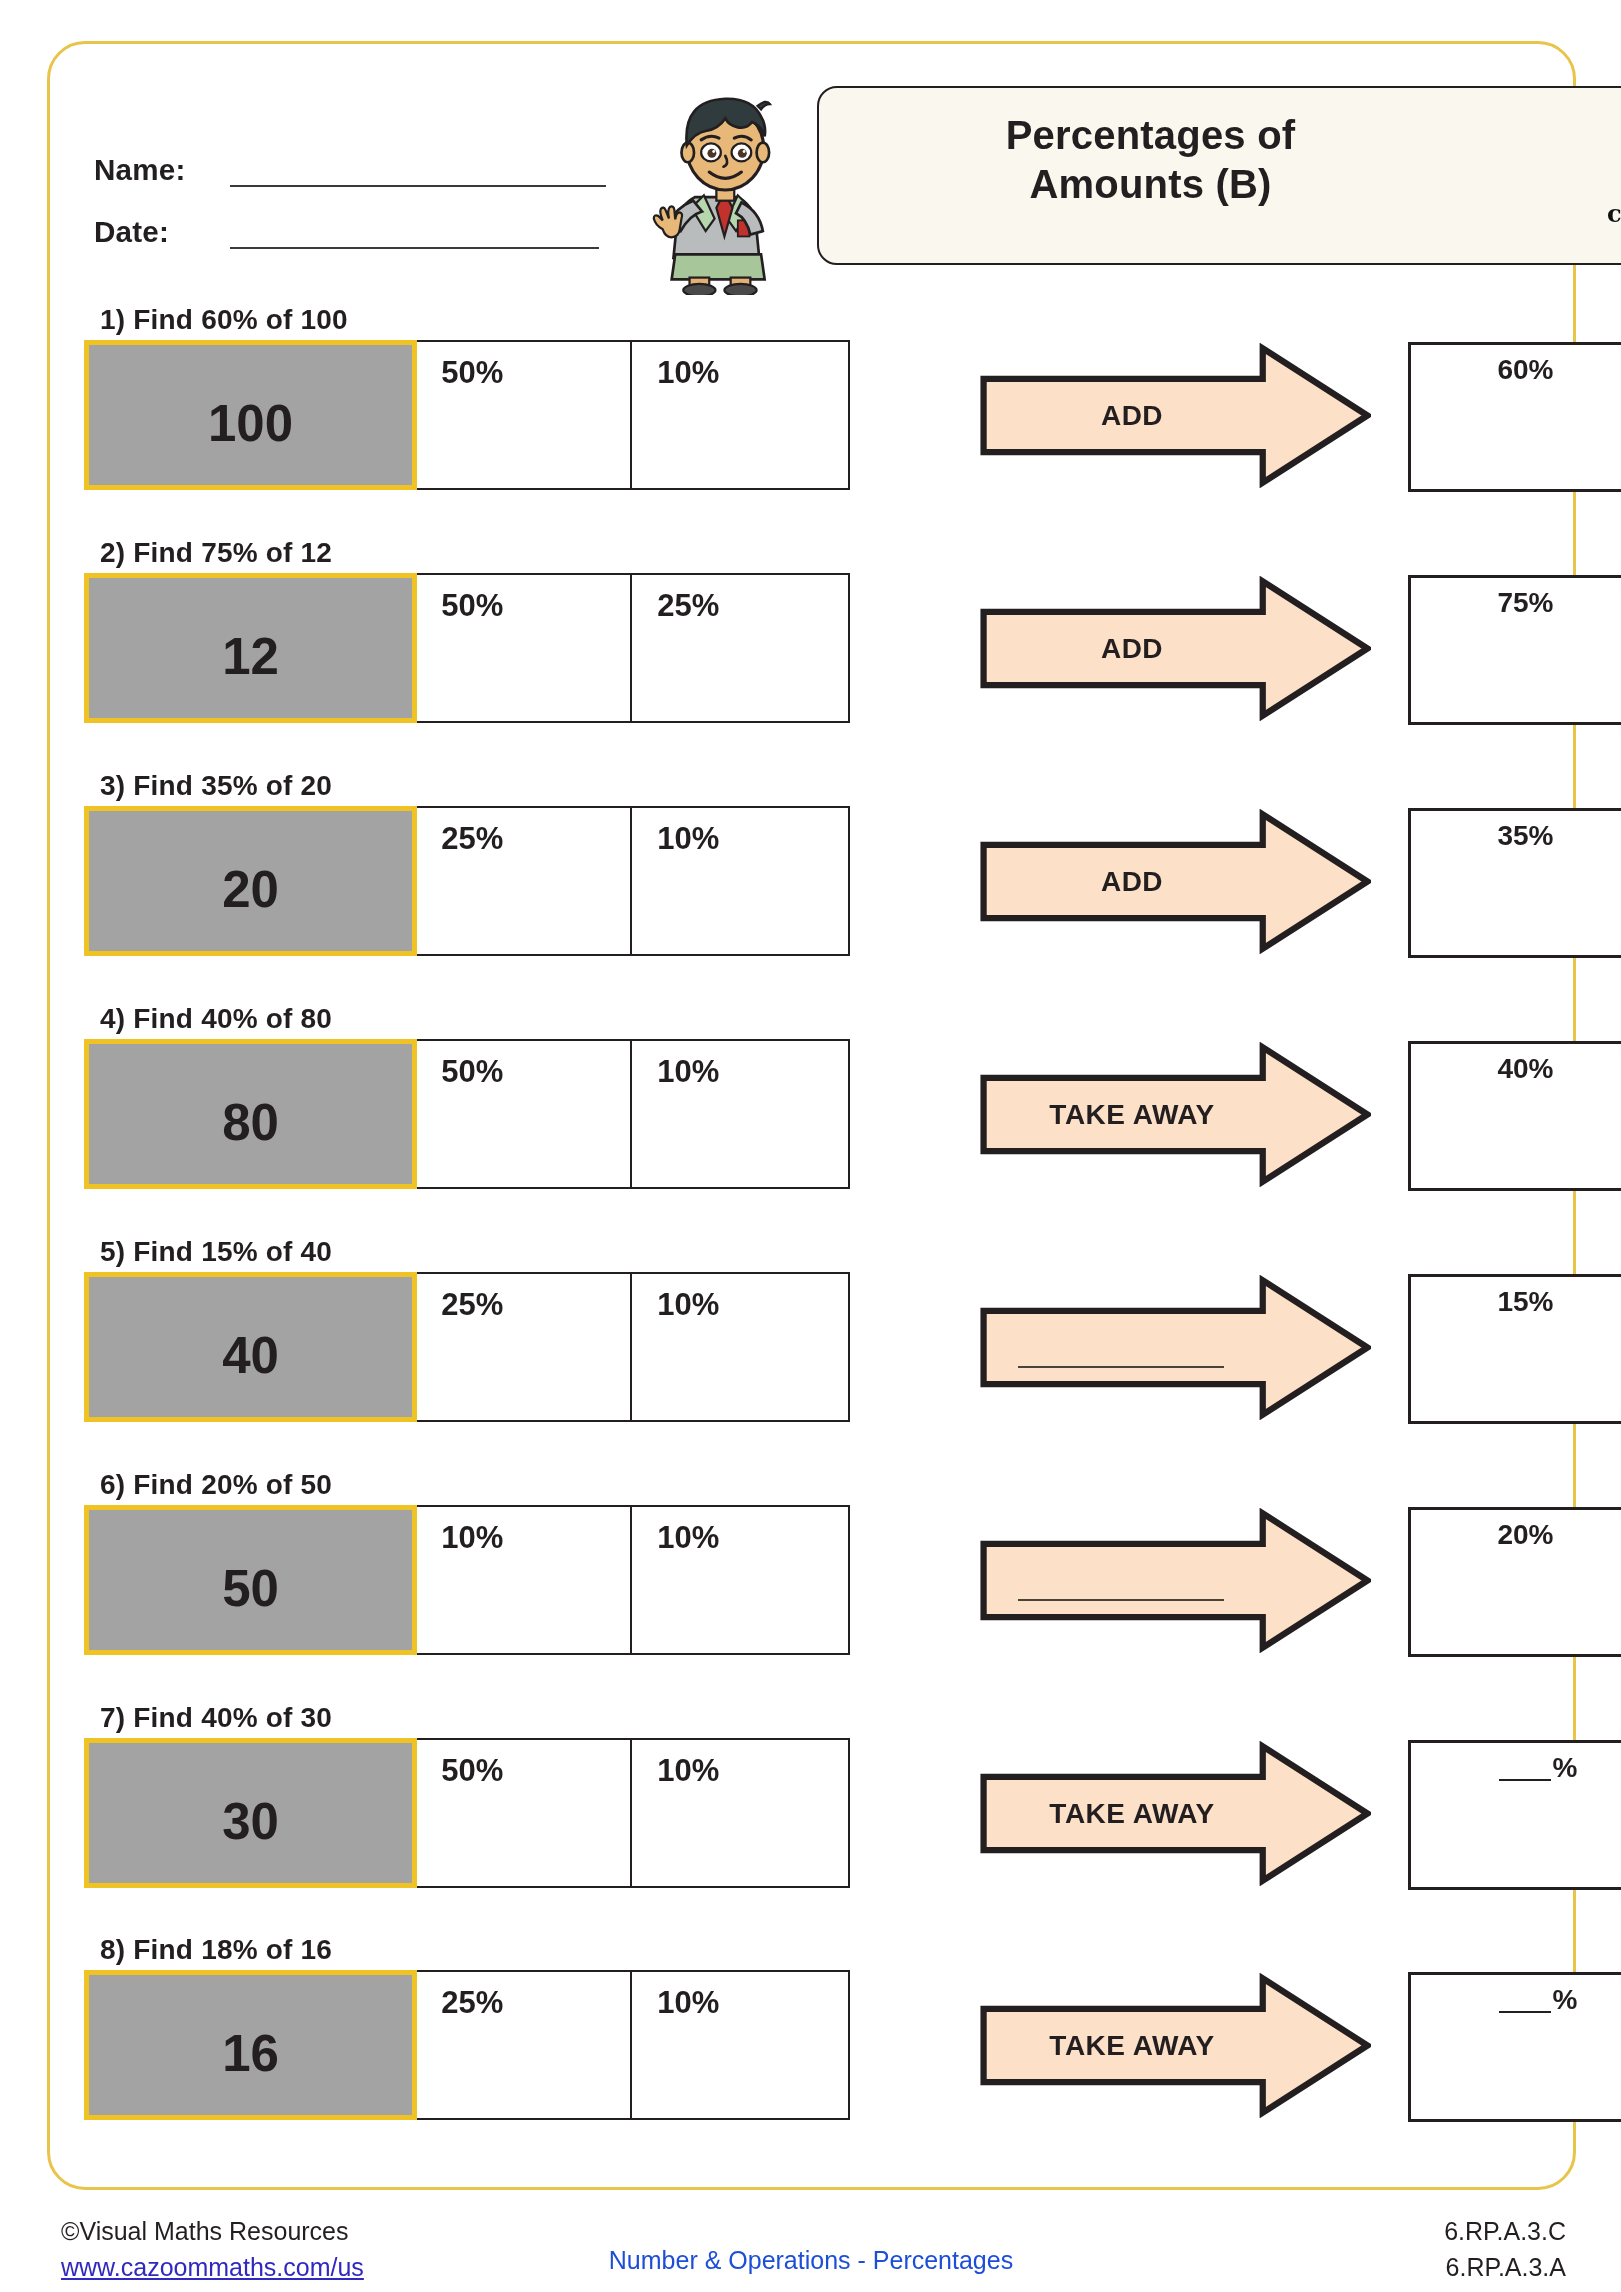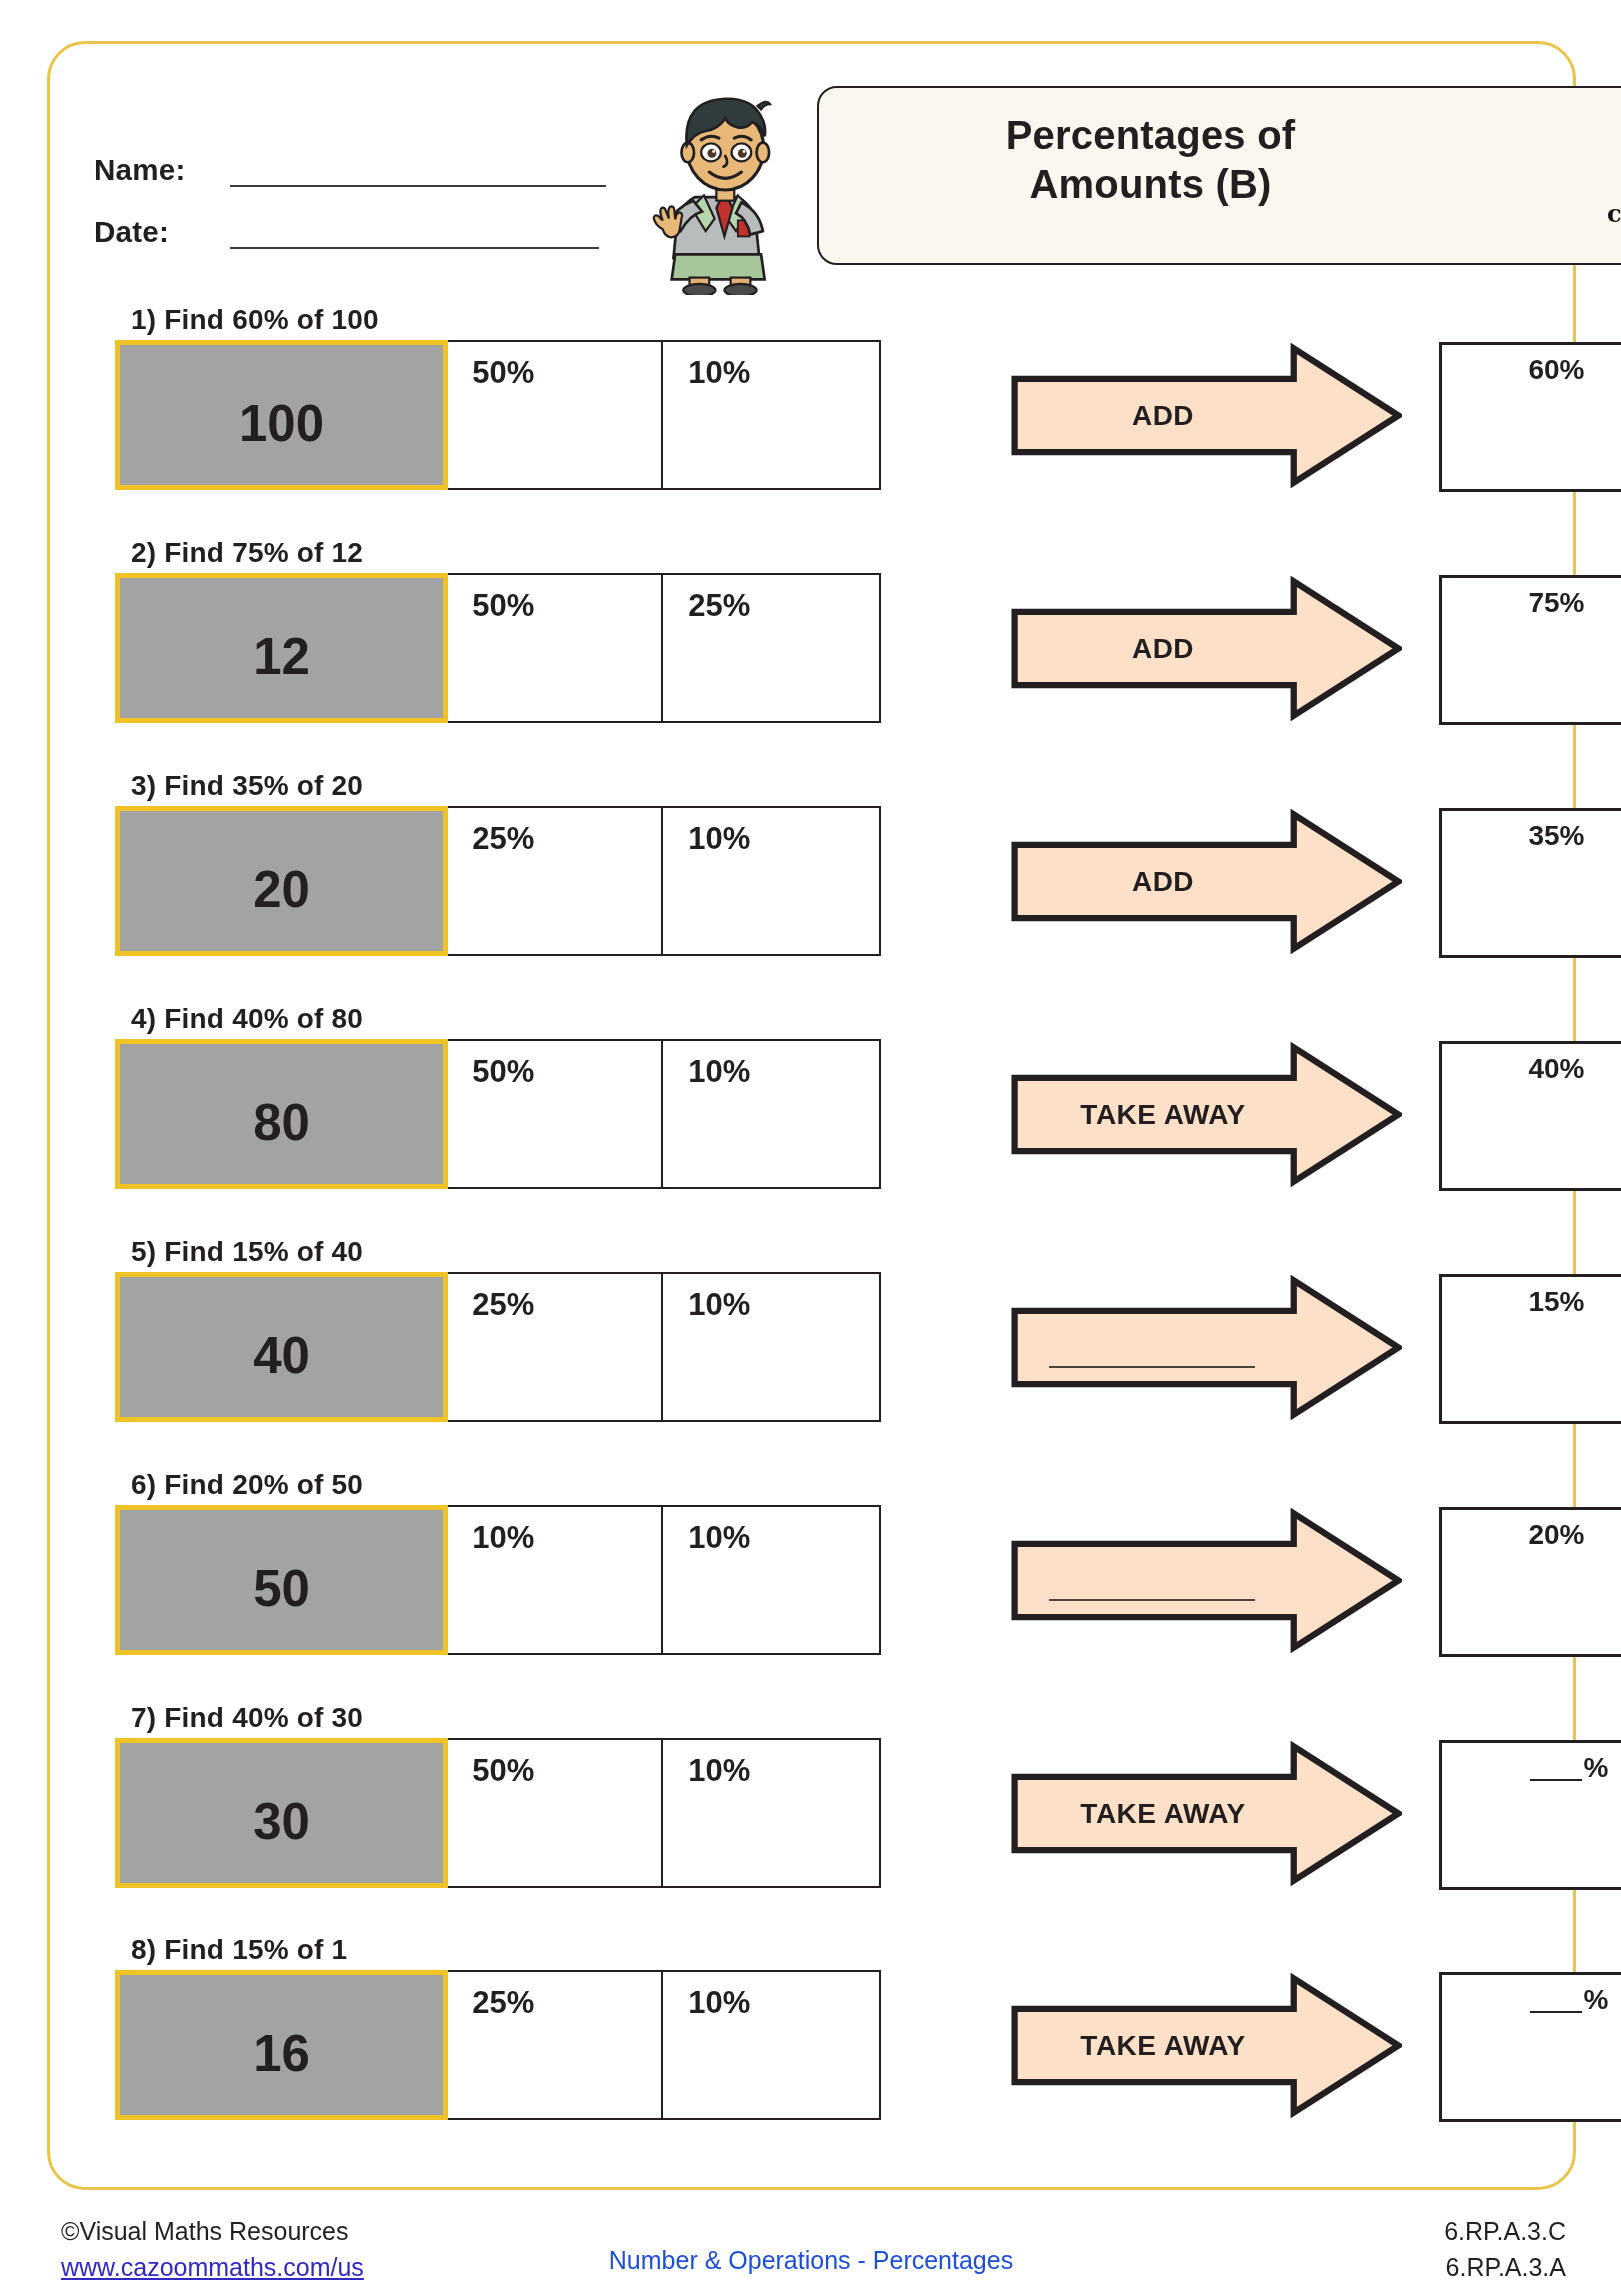--- a/index.html
+++ b/index.html
@@ -123,21 +123,21 @@
     font-weight: bold;
     font-size: 24px;
     letter-spacing: -0.4px;
     color: #111111;
     margin-top: 1.8px;
   }
 
   
   .q-row {
     position: absolute;
-    left: 115px;
+    left: 84px;
     width: 1487px;
     height: 233px;
     padding-left: 18px;
   }
   .q-label {
     position: absolute;
     left: 16px;
     top: 0px;
     font-size: 28px;
     font-weight: bold;
@@ -531,21 +531,21 @@
         <svg viewBox="0 0 437 162" preserveAspectRatio="none" xmlns="http://www.w3.org/2000/svg">
           <path d="M4 40 H316 V6 L433 81 L316 156 V122 H4 Z" fill="#fde0c8" stroke="#231f20" stroke-width="7" stroke-linejoin="miter"></path>
         </svg>
         <div class="arrow-label">TAKE AWAY</div>
       </div>
       <div class="answer-box">
         <div class="answer-label blankpct"><span class="blank-underscore"></span><span>%</span></div>
       </div>
     </div>
     <div class="q-row" style="top: 1934px;">
-      <div class="q-label">8) Find 15% of 1</div>
+      <div class="q-label">8) Find 18% of 16</div>
       <div class="q-boxes">
         <div class="amount-box">
           <span class="amount-value">16</span>
         </div>
         <div class="pct-box first">
           <span class="pct-label">25%</span>
         </div>
         <div class="pct-box">
           <span class="pct-label">10%</span>
         </div>

